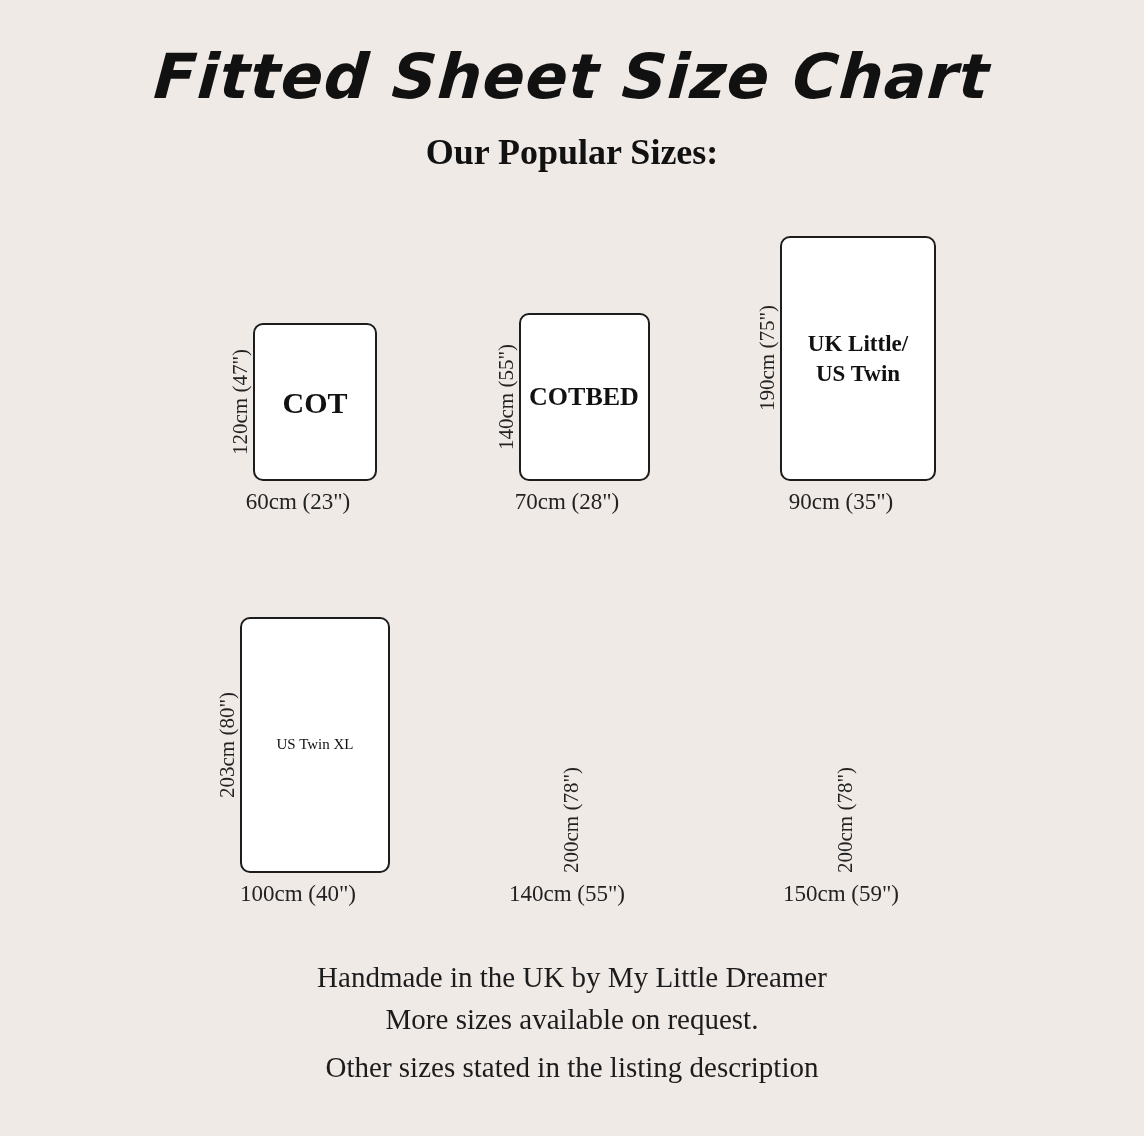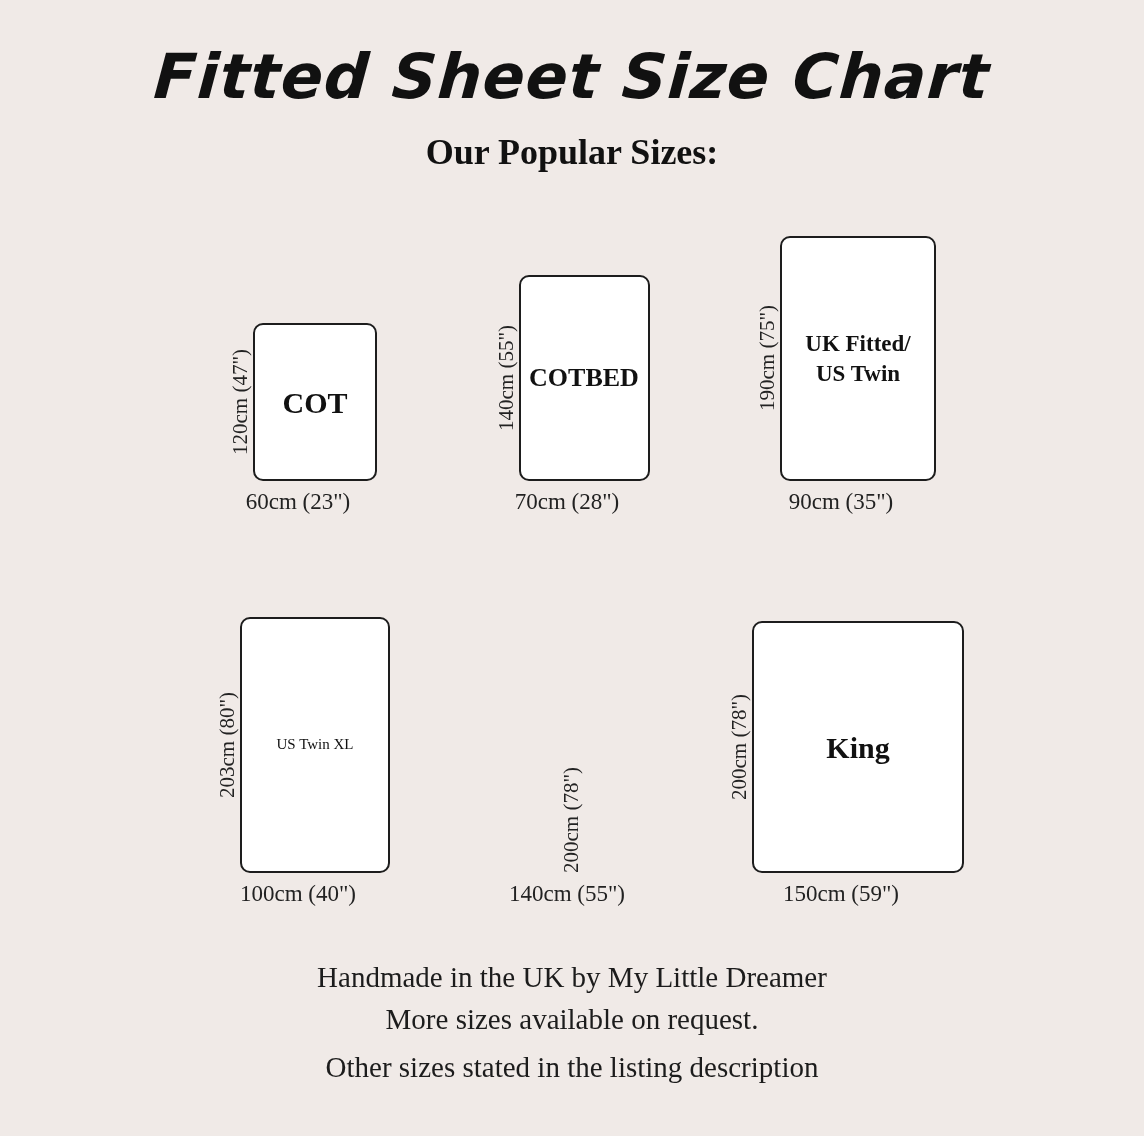--- a/index.html
+++ b/index.html
@@ -156,35 +156,35 @@
           </div>
         </div>
         <div class="hlabel">60cm (23")</div>
       </div>
     </div>
 
     <div class="cell-slot" style="width:268px;">
       <div class="cell">
         <div class="bed-with-left">
           <div class="vlabel">140cm (55")</div>
-          <div class="bed" style="width:131px;height:206px;">
+          <div class="bed" style="width:131px;height:168px;">
             <div class="bed-label lbl-bold-md">COTBED</div>
           </div>
         </div>
         <div class="hlabel">70cm (28")</div>
       </div>
     </div>
 
     <div class="cell-slot" style="width:280px;">
       <div class="cell">
         <div class="bed-with-left">
           <div class="vlabel">190cm (75")</div>
           <div class="bed" style="width:156px;height:245px;">
             <div class="bed-label lbl-reg-md">
-              <div>UK Fitted/</div>
+              <div>UK Little/</div>
               <div>US Twin</div>
             </div>
           </div>
         </div>
         <div class="hlabel">90cm (35")</div>
       </div>
     </div>
 
   </div>
 
@@ -208,23 +208,20 @@
           <div class="vlabel">200cm (78")</div>
         </div>
         <div class="hlabel">140cm (55")</div>
       </div>
     </div>
 
     <div class="cell-slot" style="width:280px;">
       <div class="cell">
         <div class="bed-with-left">
           <div class="vlabel">200cm (78")</div>
-          <div class="bed" style="width:212px;height:252px;">
-            <div class="bed-label lbl-bold-lg">King</div>
-          </div>
         </div>
         <div class="hlabel">150cm (59")</div>
       </div>
     </div>
 
   </div>
 </div>
 
 <div class="footer">
   <div class="foot-line">Handmade in the UK by My Little Dreamer</div>

